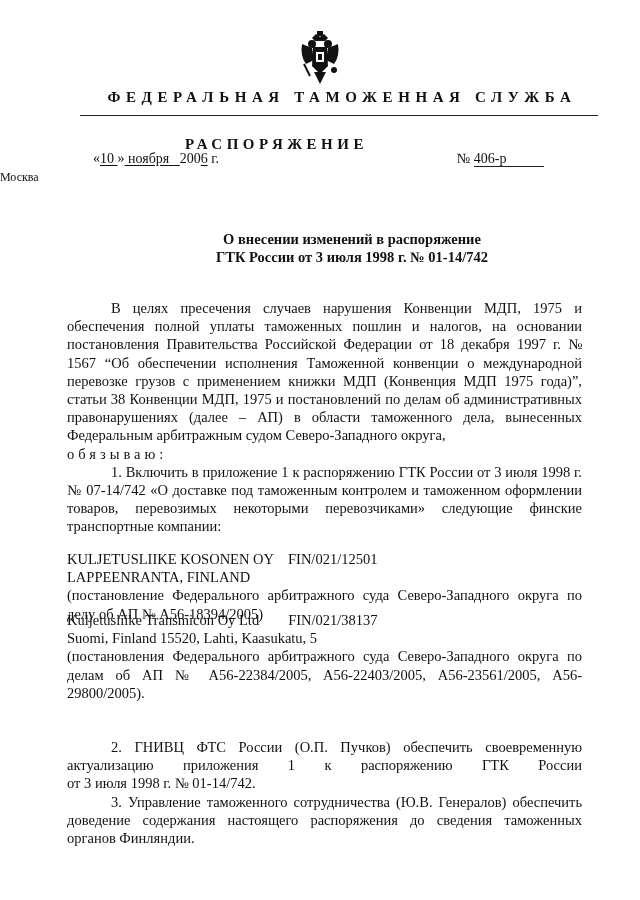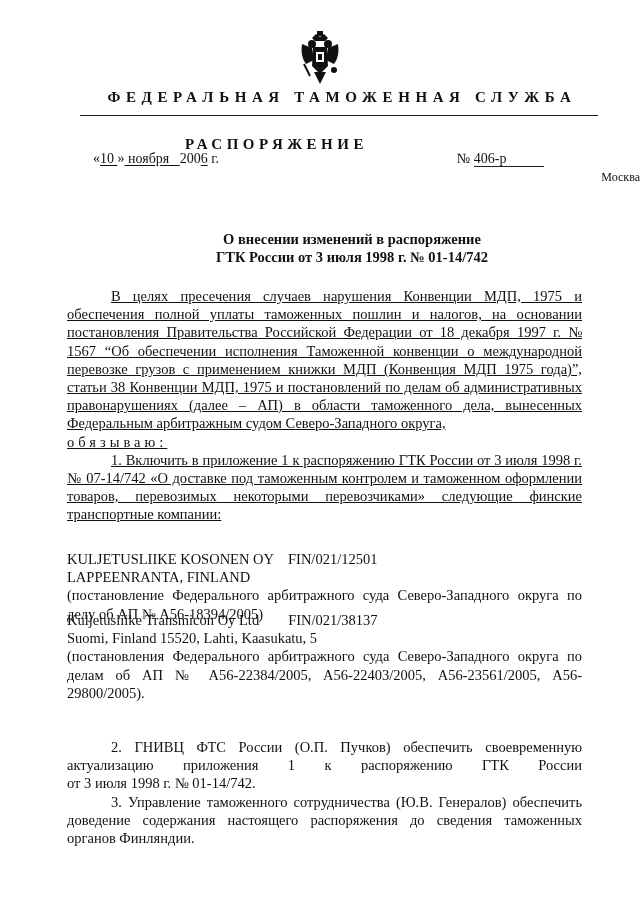--- a/index.html
+++ b/index.html
@@ -16,21 +16,21 @@
   }
   .rule { left: 80px; top: 115px; width: 518px; height: 0; border-top: 1.5px solid #222; }
   .doc-type {
     left: 0; width: 553px; top: 136px; text-align: center;
     font-weight: bold; font-size: 15px; letter-spacing: 4.5px;
   }
   .date-line { left: 93px; top: 151px; font-size: 14px; white-space: pre; }
   .u { text-decoration: underline; text-underline-offset: 2px; }
   .num-line { left: 457px; top: 151px; font-size: 14px; white-space: pre; }
   .num-val { display: inline-block; min-width: 70px; border-bottom: 1px solid #222; line-height: 14px; }
-  .city { left: 0; width: 640px; top: 170px; text-align: right; font-size: 12px; }
+  .city { left: 0; width: 640px; top: 170px; text-align: left; font-size: 12px; }
   .title {
     left: 0; width: 640px; top: 230px; text-align: center;
     font-weight: bold; font-size: 14.5px; line-height: 18px; margin-left: 32px;
   }
   .para {
     left: 67px; width: 515px; font-size: 14.5px; line-height: 18.2px;
     text-align: justify; text-align-last: auto;
   }
   .para p { margin: 0; text-indent: 44px; text-align: justify; }
   .plain p { margin: 0; text-indent: 0; }
@@ -72,21 +72,21 @@
 
 <div class="abs num-line"><span>№ </span><span class="num-val">406-р</span></div>
 
 <div class="abs city">Москва</div>
 
 <div class="abs title">
   <div>О внесении изменений в распоряжение</div>
   <div>ГТК России от 3 июля 1998 г. № 01-14/742</div>
 </div>
 
-<div class="abs para" style="top:287px;text-decoration:underline;">
+<div class="abs para" style="top:299px;">
   <p>В целях пресечения случаев нарушения Конвенции МДП, 1975 и обеспечения полной уплаты таможенных пошлин и налогов, на основании постановления Правительства Российской Федерации от 18 декабря 1997 г. № 1567 “Об обеспечении исполнения Таможенной конвенции о международной перевозке грузов с применением книжки МДП (Конвенция МДП 1975 года)”, статьи 38 Конвенции МДП, 1975 и постановлений по делам об административных правонарушениях (далее – АП) в области таможенного дела, вынесенных Федеральным арбитражным судом Северо-Западного округа,</p>
   <div class="spaced">обязываю:</div>
   <p>1. Включить в приложение 1 к распоряжению ГТК России от 3 июля 1998 г. № 07-14/742 «О доставке под таможенным контролем и таможенном оформлении товаров, перевозимых некоторыми перевозчиками» следующие финские транспортные компании:</p>
 </div>
 
 <div class="abs para plain" style="top:550px;">
   <div class="cols"><span>KULJETUSLIIKE KOSONEN OY</span>    <span>FIN/021/12501</span></div>
   <div>LAPPEENRANTA, FINLAND</div>
   <p>(постановление Федерального арбитражного суда Северо-Западного округа по делу об АП № А56-18394/2005)</p>
 </div>

